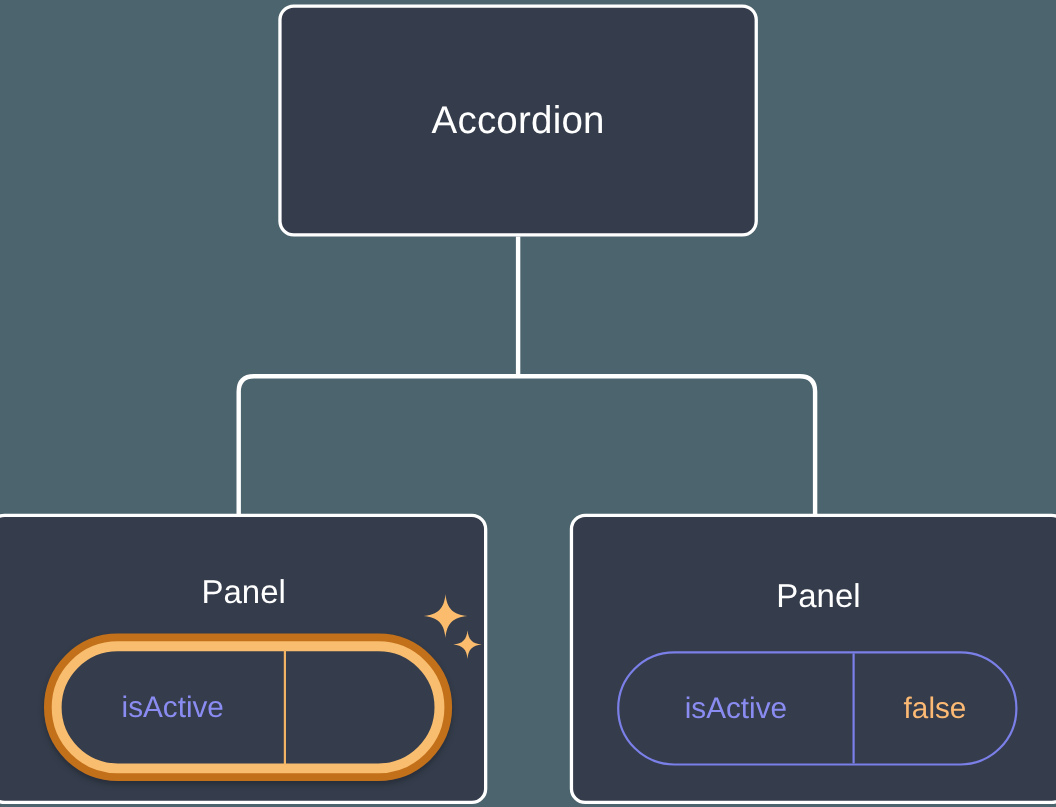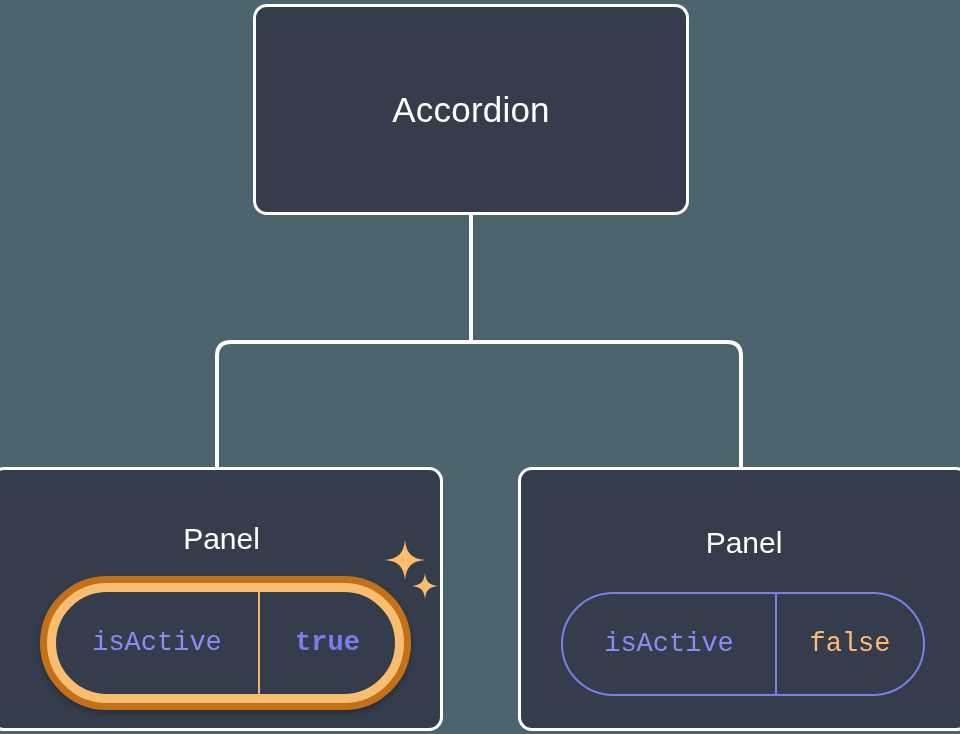--- a/index.html
+++ b/index.html
@@ -82,21 +82,20 @@
   .node-panel-left .node-title-panel { top: 52px; padding-left: 10px; box-sizing: border-box; }
   .node-panel-right .node-title-panel { top: 56px; }
 
   
   .pill {
     position: absolute;
     box-sizing: border-box;
     display: flex;
     align-items: stretch;
     border-radius: 999px;
-    font-family: Liberation Mono, monospace;
   }
   .pill-cell {
     display: flex;
     align-items: center;
     justify-content: center;
     box-sizing: border-box;
   }
   .pill-key { font-size: 27px; }
   .pill-val { font-size: 27px; }
 
@@ -186,21 +185,20 @@
 
   <div class="node node-panel node-panel-left">
     <div class="panel-inner">
       <div class="node-title-panel">Panel</div>
 
       <div class="pill-highlight-wrap">
         <div class="pill-ring-outer"></div>
         <div class="pill-ring-inner"></div>
         <div class="pill pill-highlight">
           <div class="pill-cell pill-key">isActive</div>
-          <div class="pill-cell pill-val">true</div>
         </div>
       </div>
     </div>
   </div>
 
   <svg class="sparkle sparkle-lg" viewBox="0 0 100 100" xmlns="http://www.w3.org/2000/svg">
     <path d="M50 0 C53 33 67 47 100 50 C67 53 53 67 50 100 C47 67 33 53 0 50 C33 47 47 33 50 0 Z"></path>
   </svg>
   <svg class="sparkle sparkle-sm" viewBox="0 0 100 100" xmlns="http://www.w3.org/2000/svg">
     <path d="M50 0 C53 33 67 47 100 50 C67 53 53 67 50 100 C47 67 33 53 0 50 C33 47 47 33 50 0 Z"></path>

